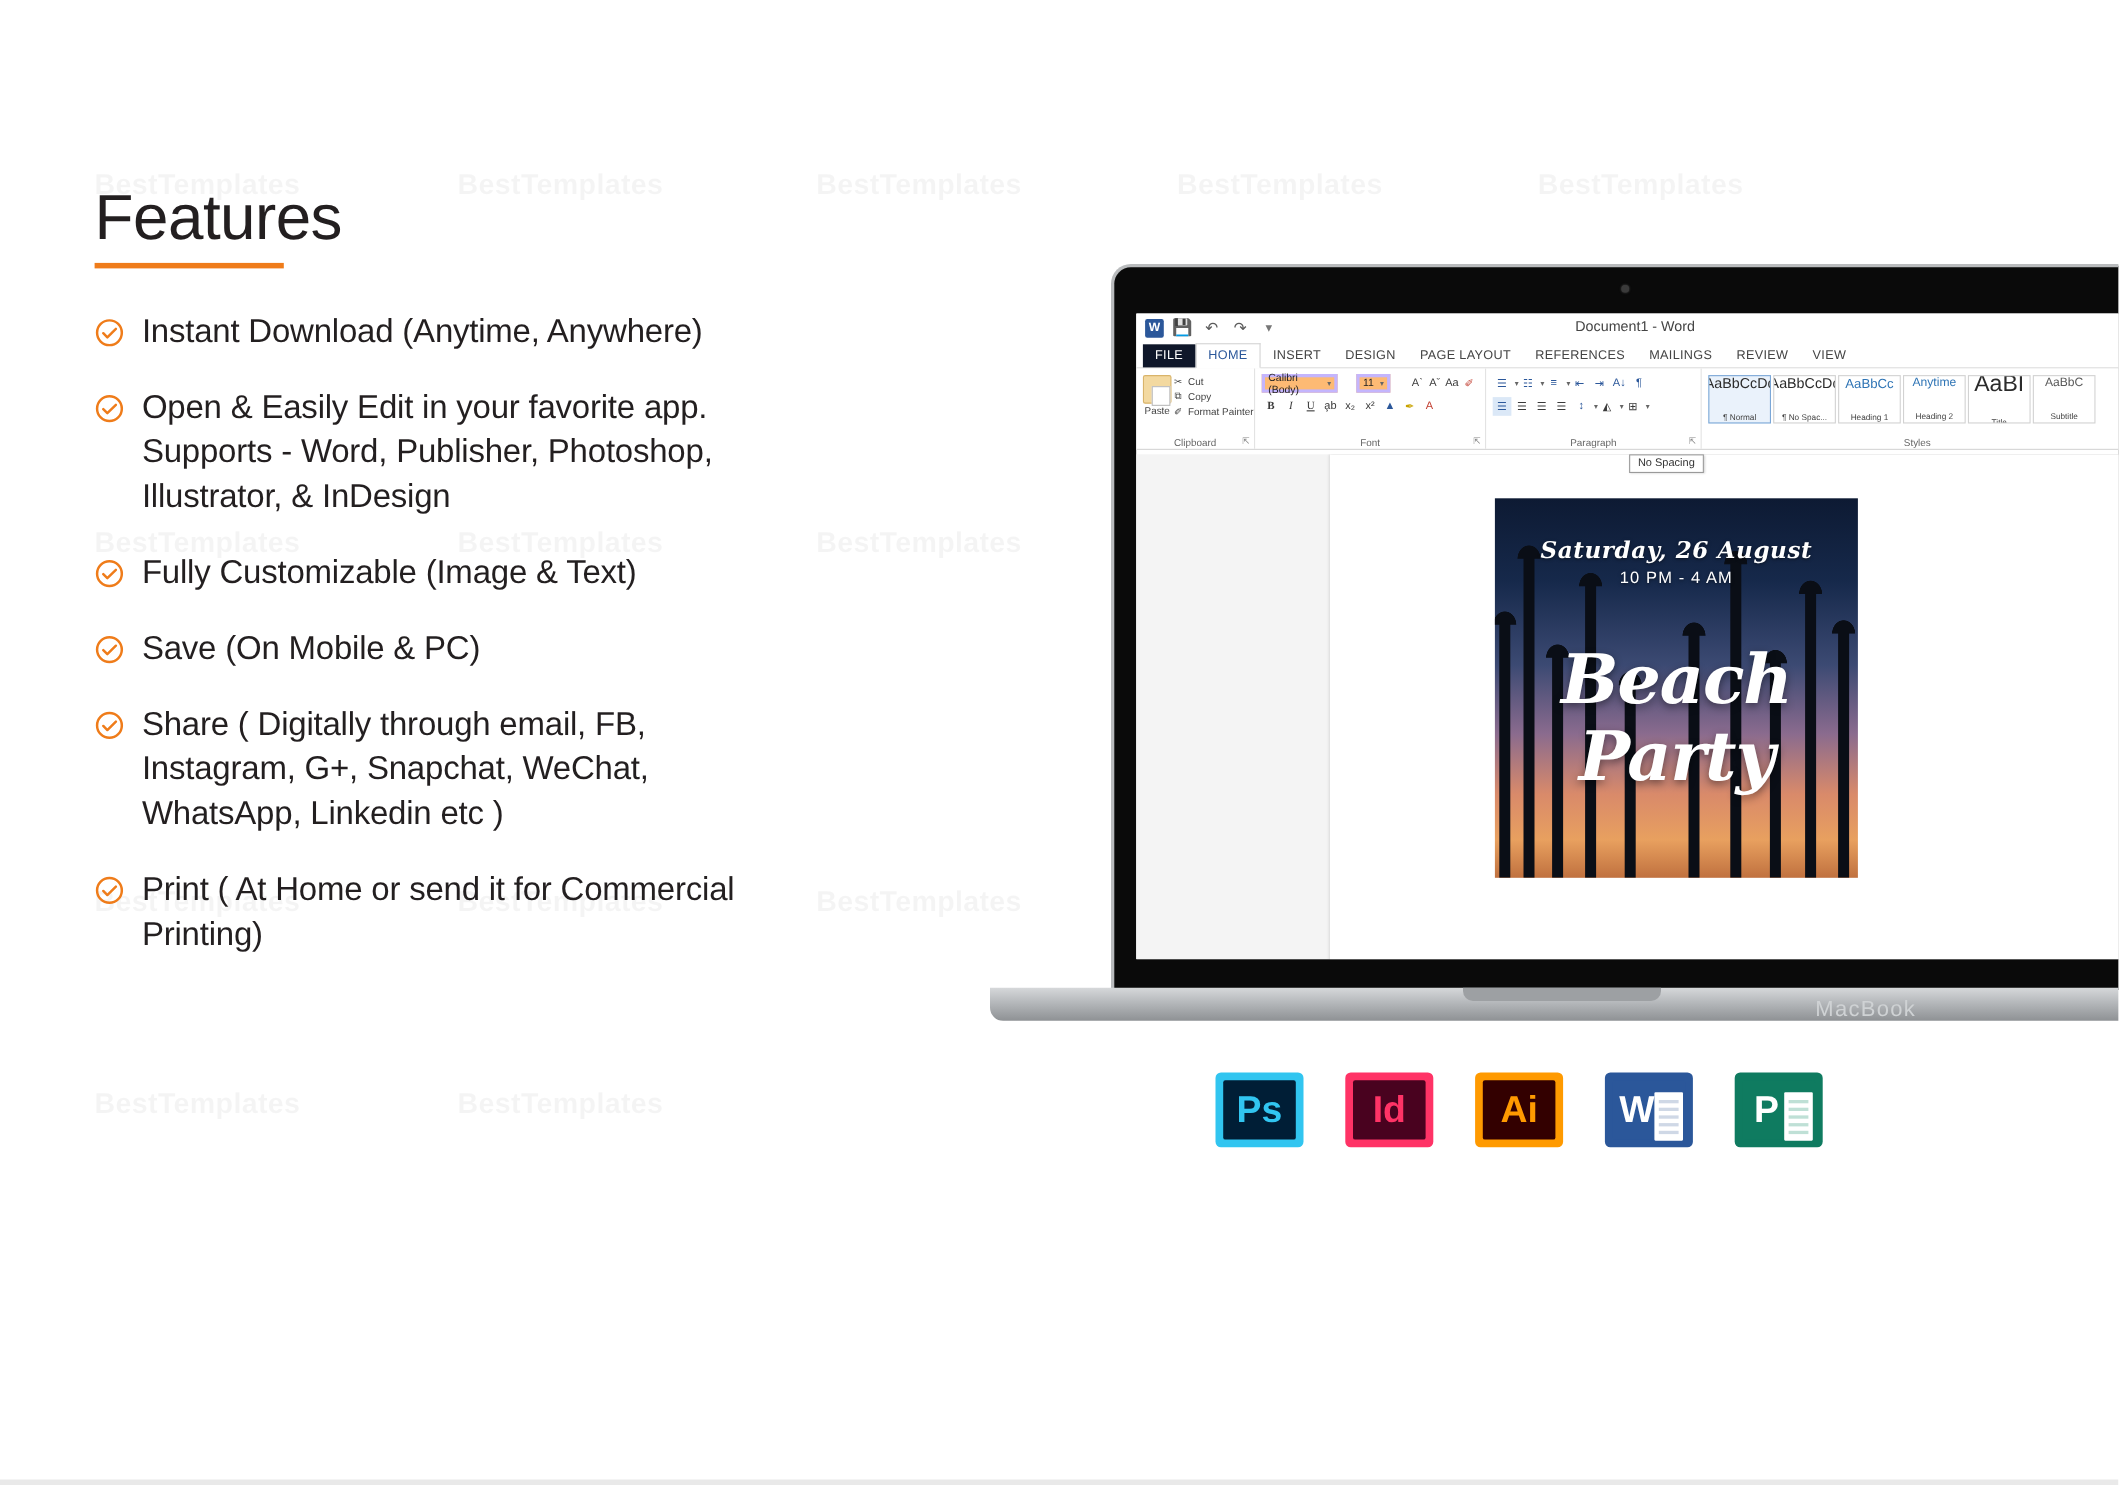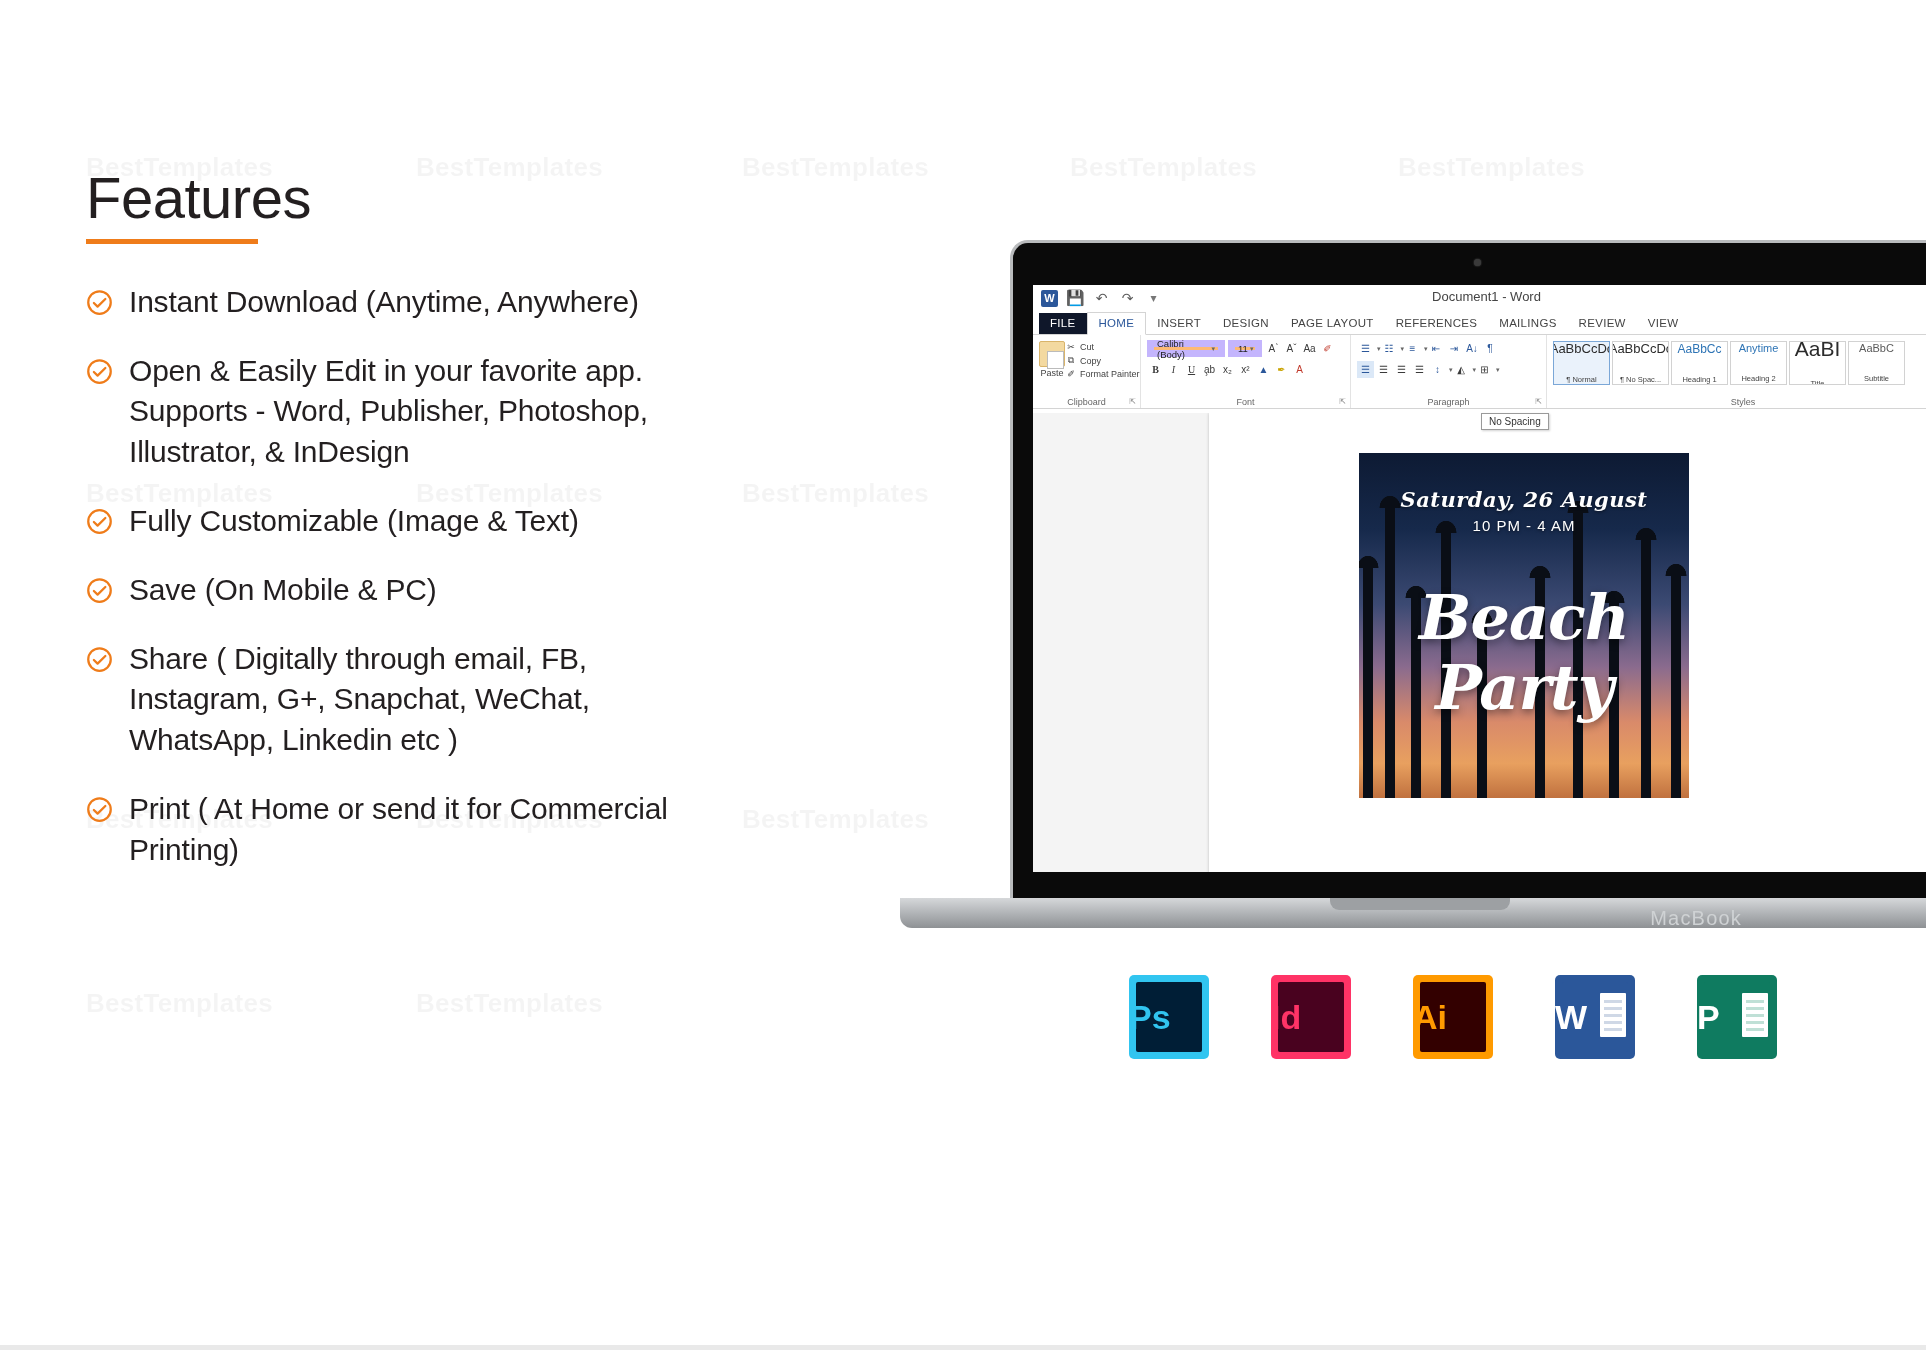--- a/index.html
+++ b/index.html
@@ -255,28 +255,28 @@
     font-size: 9px;
     color: #444;
     margin-bottom: 3px;
     white-space: nowrap;
   }
   .clip-cmd .ci { width: 12px; text-align: center; margin-right: 3px; font-size: 9px; }
   
   #grp-font { width: 210px; }
   .rrow { display: flex; align-items: center; height: 19px; margin-bottom: 2px; }
   .fbox {
-    border: 7px solid #c4b5fd;
+    border: 3px solid #c4b5fd;
     height: 17px;
     display: flex; align-items: center;
     padding: 0 3px;
     font-size: 9.5px;
     color: #222;
     background: #fdba74;
-    margin-right: 3px;
+    margin-right: 17px;
   }
   #font-name-box { width: 78px; justify-content: space-between; }
   #font-size-box { width: 34px; justify-content: space-between; }
   .caret { font-size: 7px; color: #666; margin-left: 2px; }
   .ricon {
     width: 17px; height: 17px;
     display: inline-flex;
     align-items: center; justify-content: center;
     font-size: 10px;
     color: #3a3a3a;
@@ -407,29 +407,29 @@
   #poster-headline-2 { top: 198px; font-size: 62px; letter-spacing: -1px; }
   
   #app-icons {
     position: absolute;
     left: 1105px; top: 975px;
     display: flex;
     gap: 38px;
     align-items: center;
   }
   .app-icon {
-    width: 80px; height: 84px;
+    width: 80px; height: 68px;
     border-radius: 5px;
     display: flex;
     align-items: center;
+    justify-content: center;
     font-size: 34px;
     font-weight: 700;
     font-family: "Liberation Sans", sans-serif;
     position: relative;
-    margin-left: 24px;
   }
   .app-icon .inner {
     position: absolute;
     inset: 7px;
     border-radius: 2px;
     display: flex;
     align-items: center;
     justify-content: center;
   }
   .app-icon .glyph { position: relative; z-index: 2; line-height: 1; }

